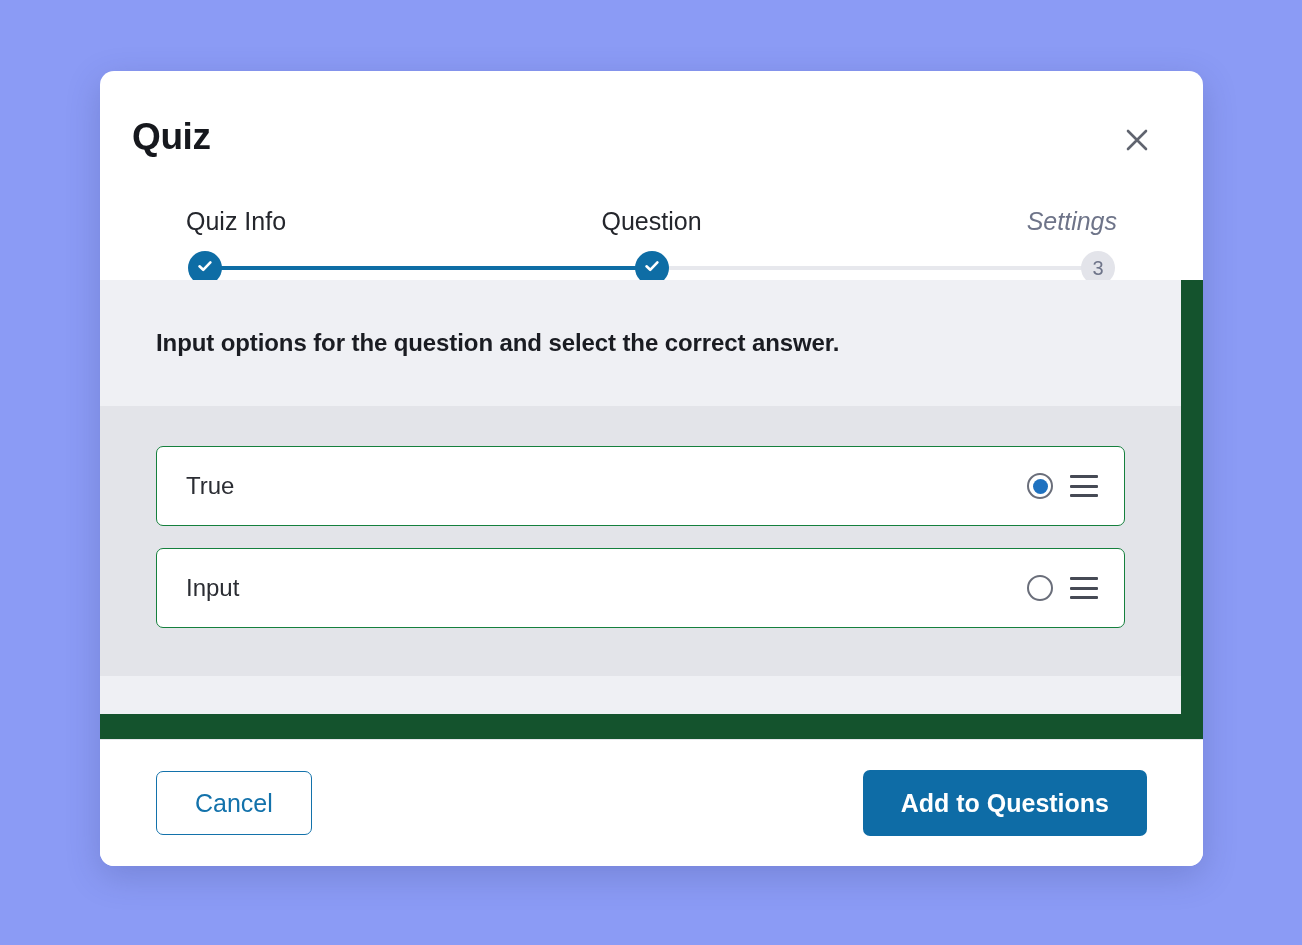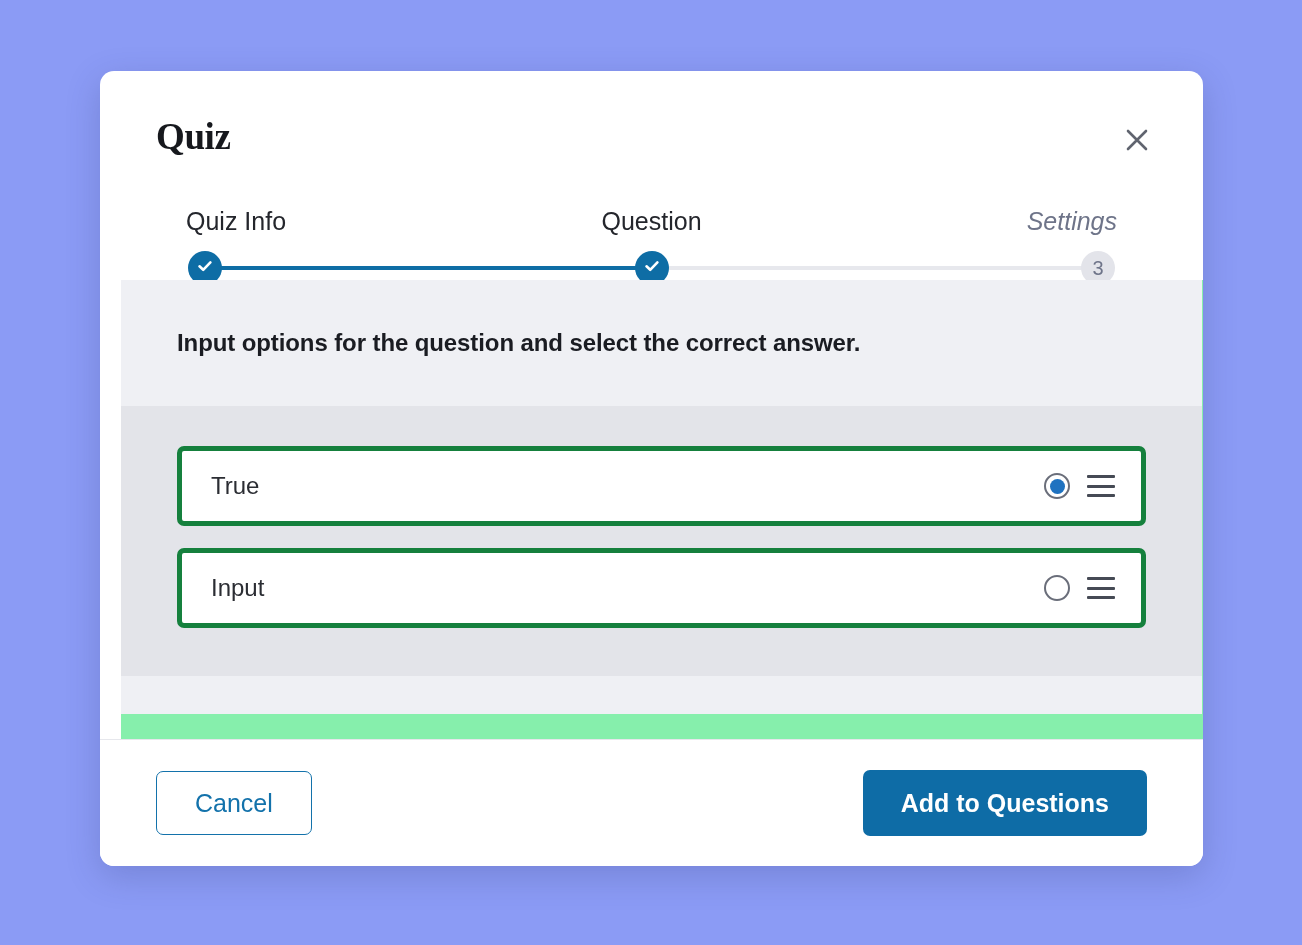--- a/index.html
+++ b/index.html
@@ -36,22 +36,21 @@
     display: flex;
     flex-direction: column;
     overflow: hidden;
   }
 
   
   .modal-header {
     position: relative;
     height: 135px;
     flex: 0 0 auto;
-    padding: 44px 56px 0 56px;
-    font-family: Liberation Serif, serif;
+    padding: 44px 56px 0 32px;
   }
 
   .modal-title {
     font-size: 37px;
     font-weight: bold;
     color: #16181D;
     letter-spacing: -0.4px;
     line-height: 44px;
   }
 
@@ -143,22 +142,21 @@
   .step-node.n1 { left: 0; }
   .step-node.n2 { left: 50%; transform: translateX(-50%); }
   .step-node.n3 { right: 0; }
 
   
   .modal-body {
     position: relative;
     flex: 1 1 auto;
     overflow-y: scroll;
     overflow-x: hidden;
-    background: #86efac;
-    margin-left: 21px;
+    background: #14532d;
   }
   .modal-body::-webkit-scrollbar { width: 14px; }
   .modal-body::-webkit-scrollbar-track { background: #FAFAFB; }
   .modal-body::-webkit-scrollbar-thumb {
     background: #BCBCBE;
     border-radius: 7px;
     border: 3px solid #FAFAFB;
   }
 
   .body-inner { width: 1081px; }
@@ -176,21 +174,21 @@
   }
 
   .options-band {
     background: #E3E4E9;
     padding: 40px 56px 48px 56px;
   }
 
   .option-row {
     position: relative;
     background: #FFFFFF;
-    border: 5px solid #15803d;
+    border: 1px solid #15803d;
     border-radius: 7px;
     height: 80px;
     display: flex;
     align-items: center;
     padding: 0 26px 0 29px;
     margin-bottom: 22px;
   }
   .option-row:last-child { margin-bottom: 0; }
 
   .option-text {

